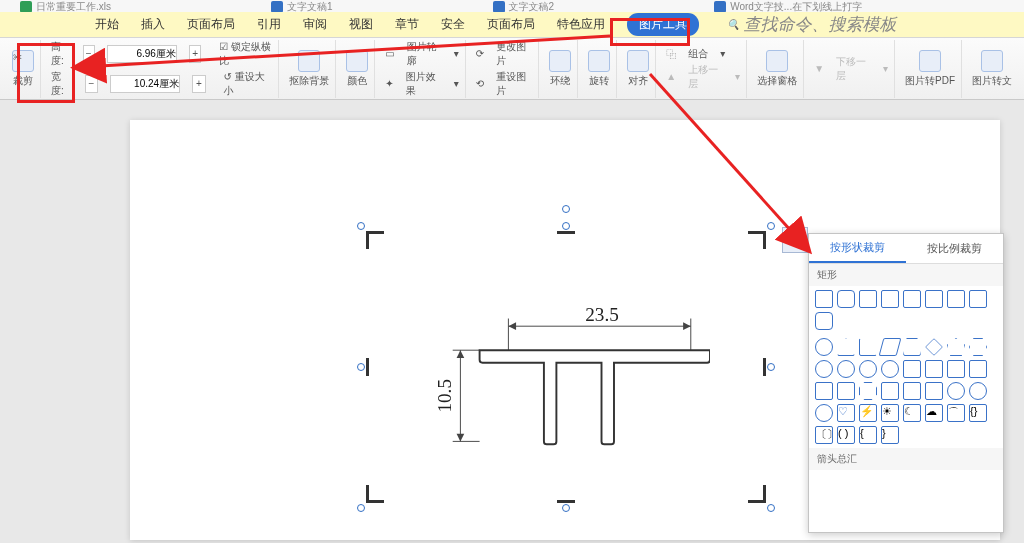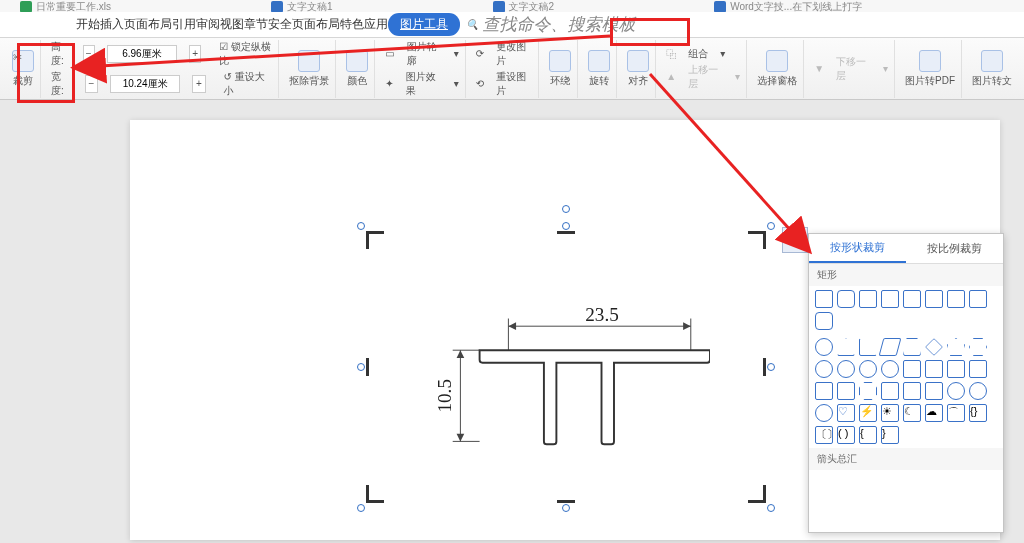--- a/index.html
+++ b/index.html
@@ -5,34 +5,34 @@
   * { box-sizing: border-box; margin: 0; padding: 0; font-family: "Microsoft YaHei", sans-serif; }
   body { width: 1024px; height: 543px; background: #e8e8e8; overflow: hidden; position: relative; }
 
   
   .doc-tabs { height: 12px; background: #f7f7f7; display: flex; align-items: flex-start; padding-left: 20px; gap: 160px; font-size: 10px; color: #888; }
   .doc-tabs .tab { display: flex; align-items: center; gap: 4px; }
   .tab-ico { width: 12px; height: 12px; background: #2f9e57; border-radius: 2px; display:inline-block;}
   .tab-ico.w { background: #3470c4; }
 
   
-  .ribbon-tabs { height: 26px; background: #ffffff; border-bottom: 1px solid #d6d6d6; display: flex; align-items: center; padding-left: 76px; font-size: 12px; color: #333; position: relative;}
+  .ribbon-tabs { height: 26px; background: #fef9c3; border-bottom: 1px solid #d6d6d6; display: flex; align-items: center; padding-left: 95px; gap: 22px; font-size: 12px; color: #333; position: relative;}
   .ribbon-tabs span { cursor: pointer; }
-  .ribbon-tabs .active-tool { background: #2f72d4; color: #fff; padding: 3px 12px; border-radius: 11px; font-size: 12px; text-decoration: underline; }
+  .ribbon-tabs .active-tool { background: #2f72d4; color: #fff; padding: 3px 12px; border-radius: 11px; font-size: 12px; }
   .search-box { display: flex; align-items: center; gap: 4px; color: #888; font-size: 17px; margin-left: 6px; font-style: italic;}
   .search-box::before { content: "🔍"; font-size: 10px; color:#888;}
 
   
   .ribbon { height: 62px; background: linear-gradient(#fbfbfb,#f0f0f0); border-bottom: 1px solid #c9c9c9; display: flex; align-items: center; padding: 0 6px; gap: 4px; font-size: 11px; color: #555;}
   .rgroup { display: flex; flex-direction: column; align-items: center; justify-content: center; height: 58px; padding: 0 6px; border-right: 1px solid #e0e0e0; gap:2px;}
   .rgroup:last-child { border-right:none;}
   .rgroup .ico { width: 22px; height: 22px; background: #e8eef8; border: 1px solid #a9c1e6; border-radius: 3px;}
   .rgroup .lbl { font-size: 10px; color: #555; white-space: nowrap;}
   .szrow { display: flex; align-items: center; gap: 12px; font-size: 10px;}
-  .szrow input { width: 70px; height: 18px; font-size: 10px; text-align: center; border:1px solid #ccc;}
+  .szrow input { width: 70px; height: 18px; font-size: 10px; text-align: right; border:1px solid #ccc;}
   .spin { width: 14px; height: 18px; border:1px solid #ccc; text-align:center; line-height:16px; background:#fff; cursor:pointer;}
 
   
   .crop-highlight { position: absolute; left: 17px; top: 43px; width: 58px; height: 60px; border: 3px solid #e82222; z-index: 50; pointer-events: none;}
   .tool-highlight { position: absolute; left: 610px; top: 18px; width: 80px; height: 28px; border: 3px solid #e82222; z-index: 50; pointer-events: none;}
 
   
   .doc-area { position: absolute; left: 130px; top: 120px; width: 870px; height: 420px; background: #fff; box-shadow: 0 1px 6px rgba(0,0,0,0.15);}
 
   

